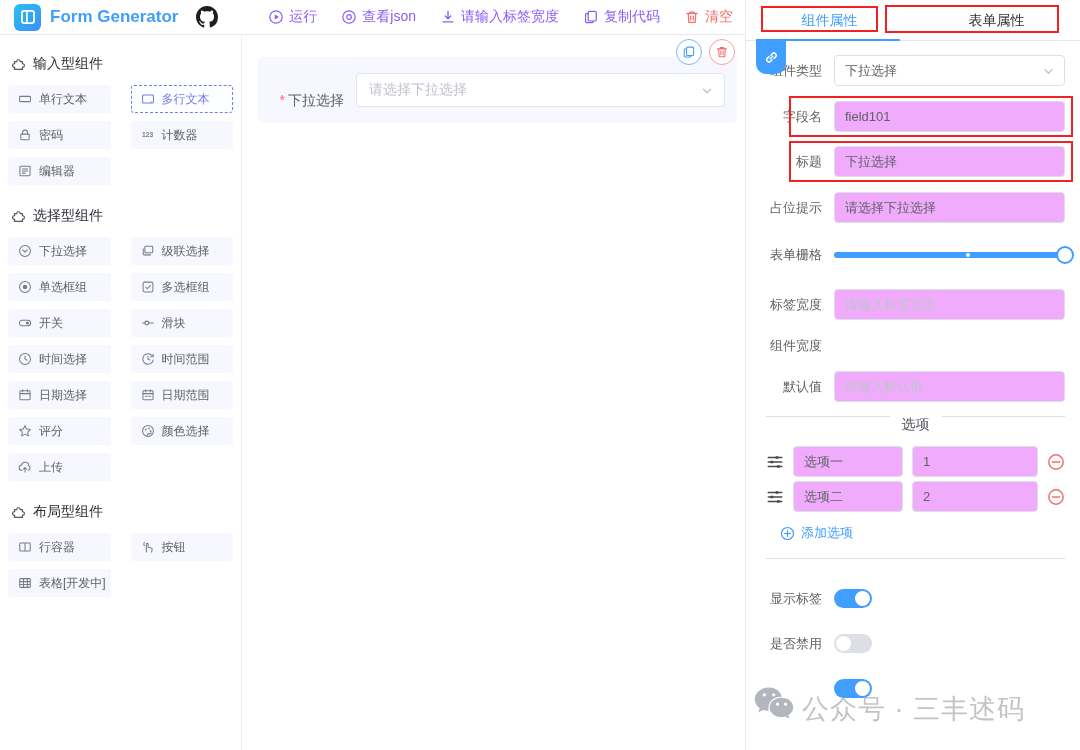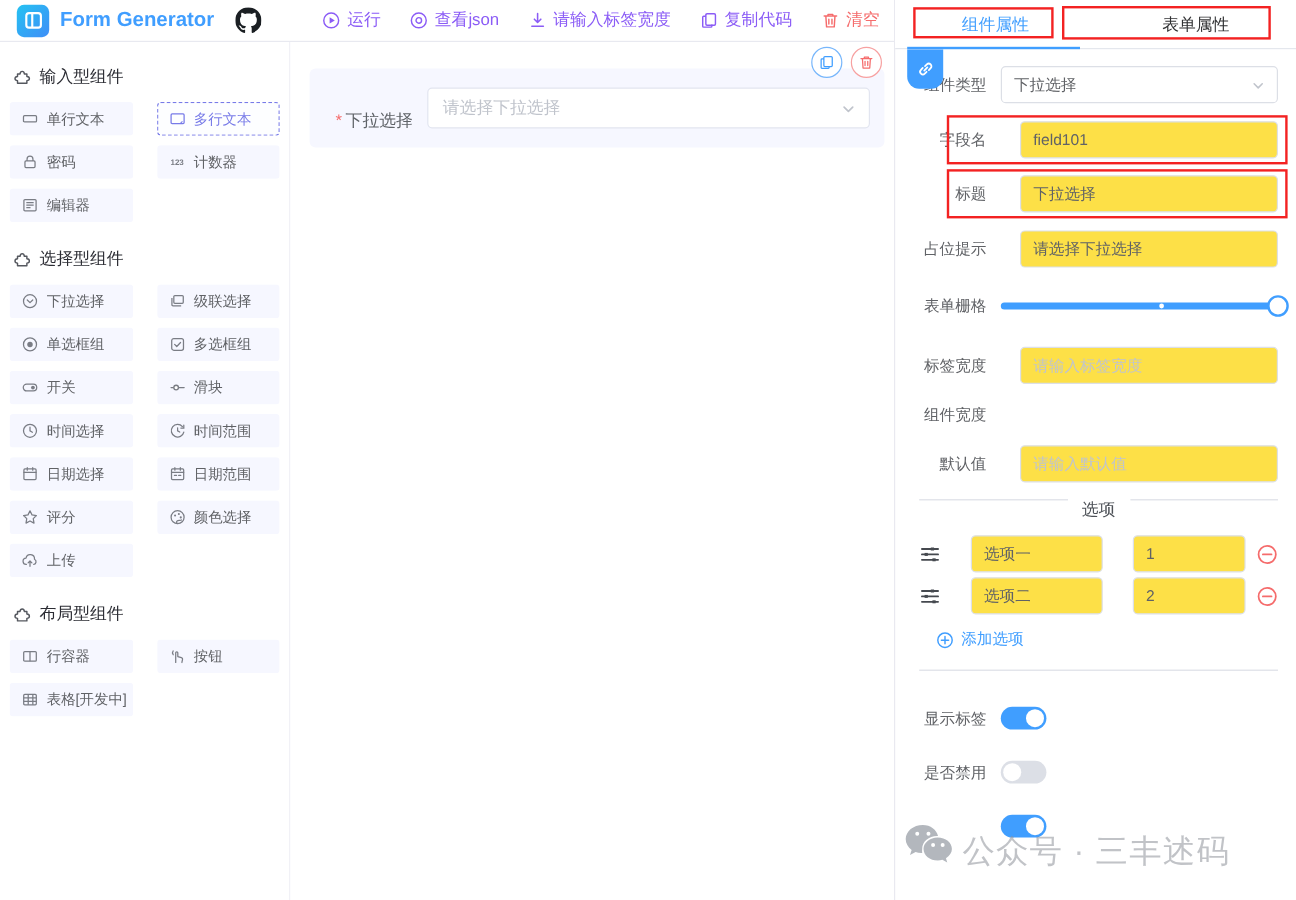--- a/index.html
+++ b/index.html
@@ -67,22 +67,22 @@
 
   .panel { flex:1; position:relative; padding:14px 15px 0 20px; overflow:hidden; }
   .link-badge { position:absolute; left:10px; top:0; width:30px; height:33px;
     background:#409EFF; border-radius:0 0 10px 10px; display:flex; align-items:center;
     justify-content:center; color:#fff; cursor:pointer; z-index:4; }
 
   .prow { display:flex; align-items:center; position:relative; }
   .plabel { width:68px; flex:0 0 68px; text-align:right; padding-right:12px;
     font-size:13px; color:#606266; white-space:nowrap; }
   .pinput { flex:1; min-width:0; height:31px; border:1px solid #dcdfe6; border-radius:4px;
-    padding:0 10px; font-size:13px; color:#606266; outline:none; background:#fde047;
-    font-family:inherit;margin-left:16px; }
+    padding:0 10px; font-size:13px; color:#606266; outline:none; background:#f0abfc;
+    font-family:inherit; }
   .pinput::placeholder { color:#c0c4cc; }
   .pselect { flex:1; height:31px; border:1px solid #dcdfe6; border-radius:4px;
     display:flex; align-items:center; padding:0 26px 0 10px; font-size:13px;
     color:#606266; position:relative; cursor:pointer; background:#fff; }
   .pselect .chev { position:absolute; right:8px; top:8px; color:#c0c4cc; }
   .anno-row { position:absolute; left:23px; right:-8px; top:-5px; bottom:-5px;
     border:2px solid #f32222; pointer-events:none; z-index:8; }
 
   .slider-wrap { flex:1; height:31px; display:flex; align-items:center; position:relative; }
   .slider-track { width:100%; height:6px; border-radius:3px; background:#409EFF; position:relative; }

